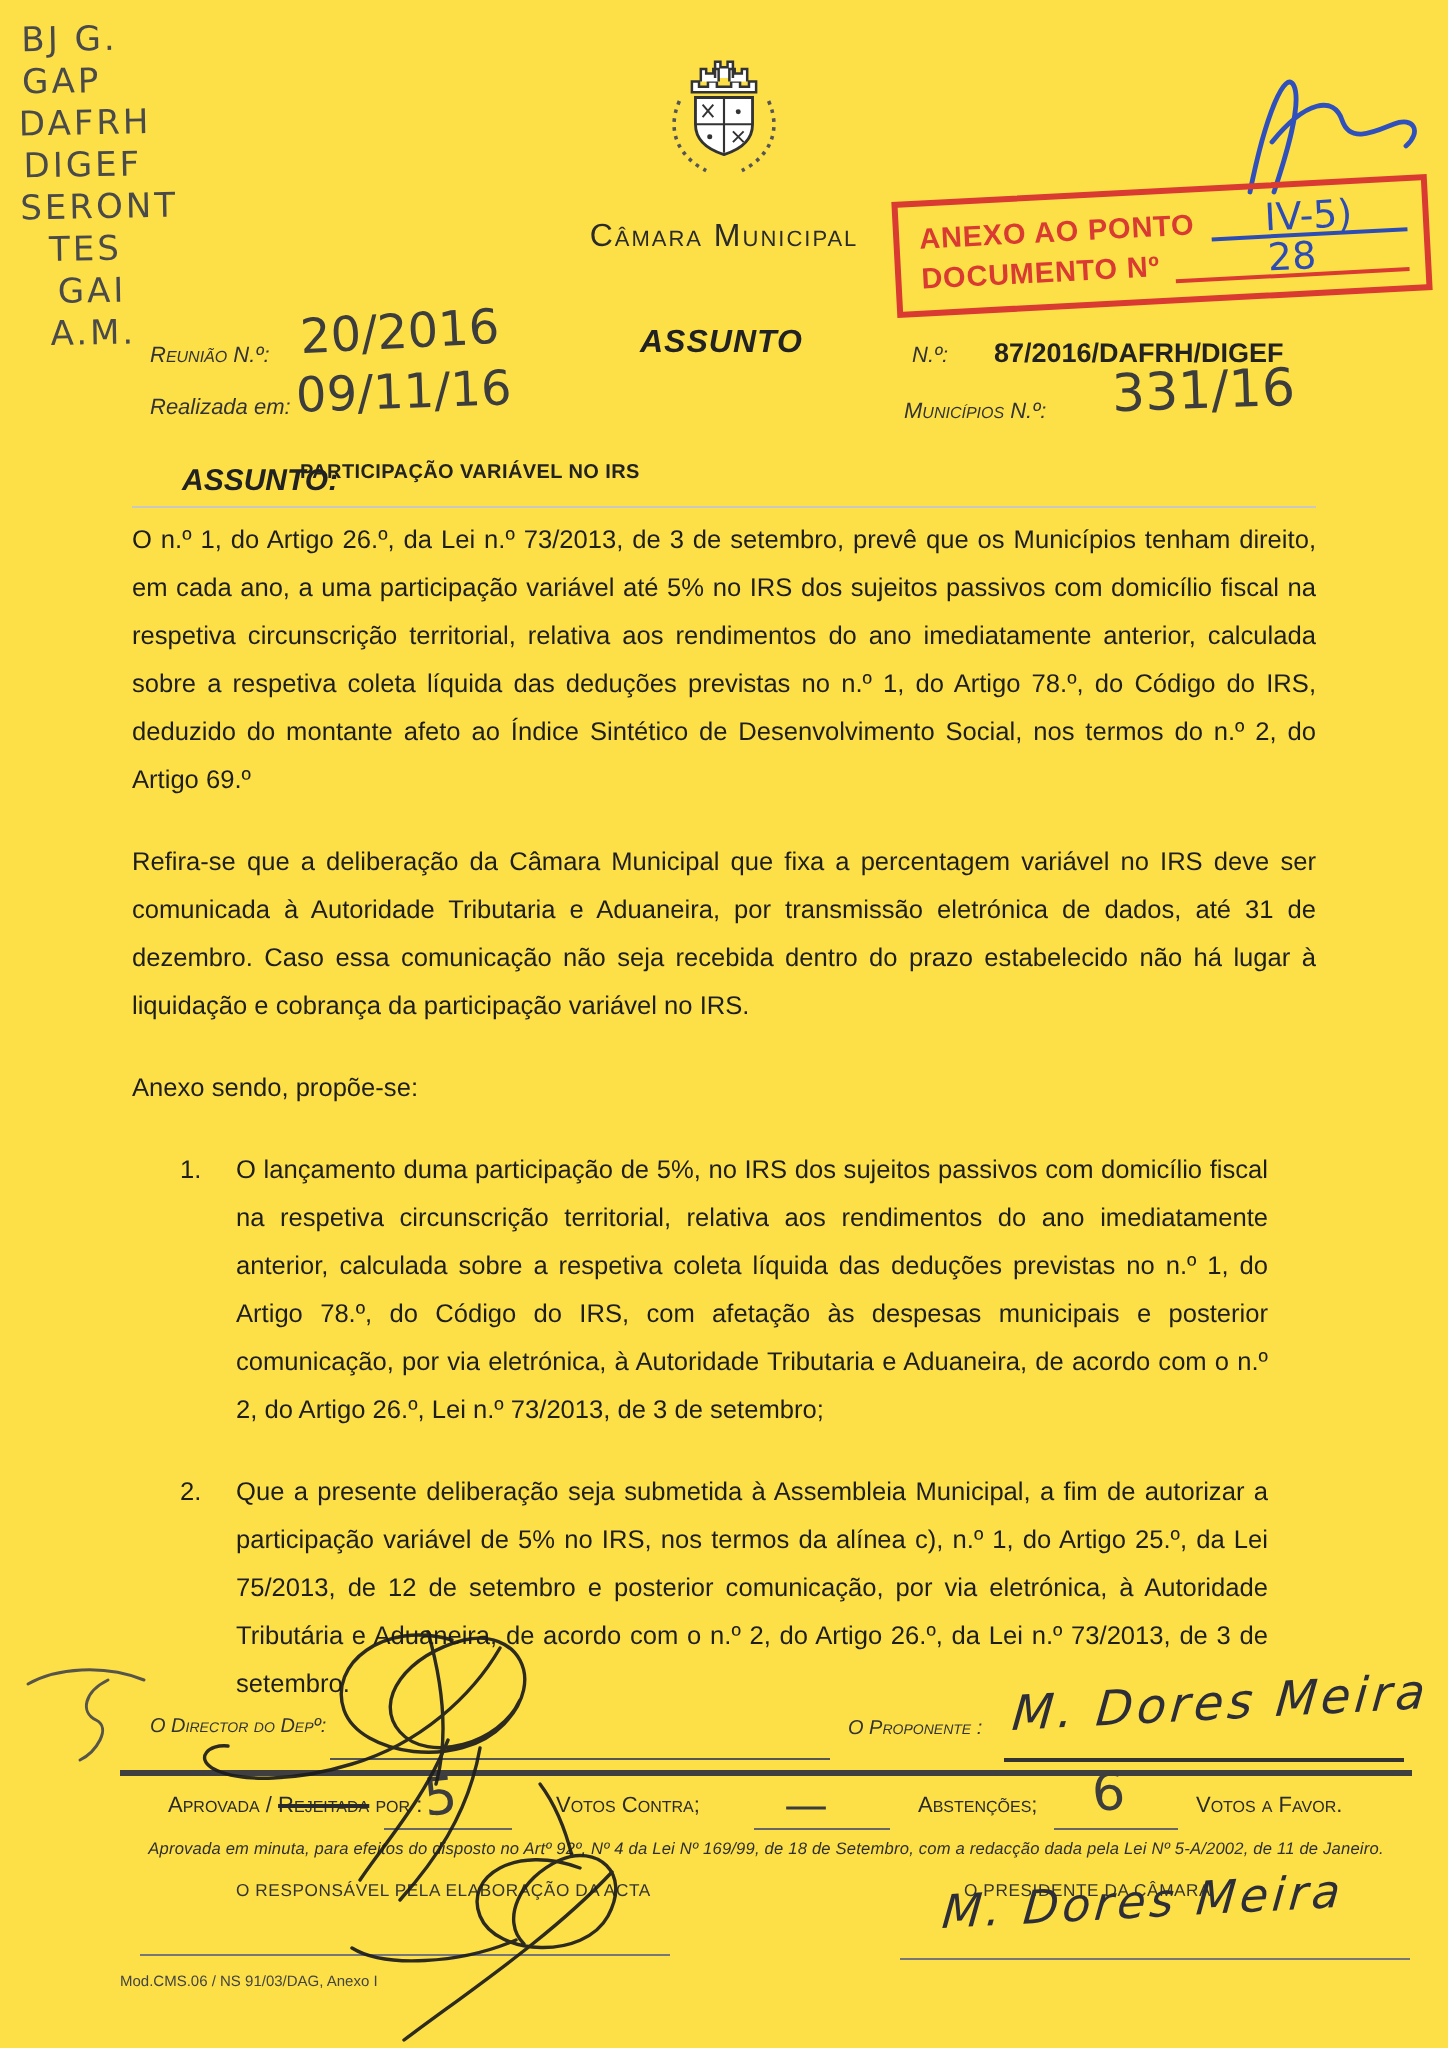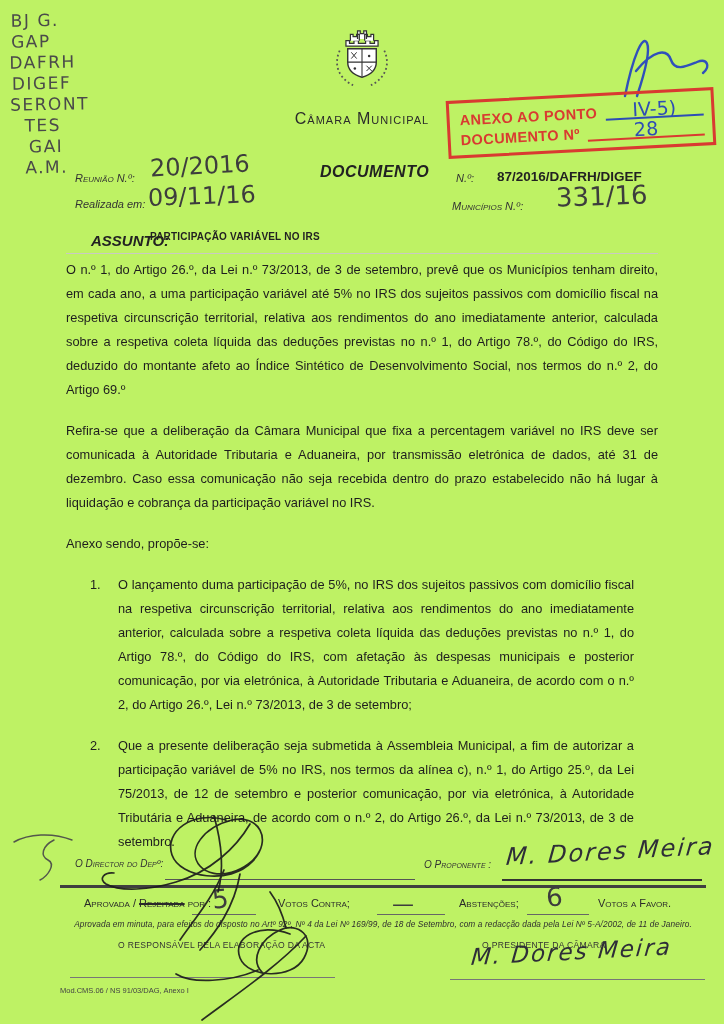--- a/index.html
+++ b/index.html
@@ -1,16 +1,16 @@
 <!DOCTYPE html>
 <html><head>
 <meta charset="utf-8">
 <style>
   html,body{margin:0;padding:0;background:#e8e8e6;}
-  .page{position:relative;width:724px;height:1024px;background:#bef264;margin:0 auto;
+  .page{position:relative;width:724px;height:1024px;background:#fde047;margin:0 auto;
         font-family:"Liberation Sans",sans-serif;color:#222;overflow:hidden;}
   .abs{position:absolute;}
   .sc{font-variant:small-caps;}
   .it{font-style:italic;}
   .b{font-weight:bold;}
   .hand{font-family:"DejaVu Sans",sans-serif;color:#3d3d3d;}
   .pen-blue{font-family:"DejaVu Sans",sans-serif;color:#2d4db5;}
   .script{font-family:"DejaVu Sans",sans-serif;font-style:italic;color:#2e2e38;
           letter-spacing:2px;transform:rotate(-3deg) skewX(-8deg);transform-origin:left bottom;}
   .pencil{font-family:"DejaVu Sans",sans-serif;color:#4a4a4a;letter-spacing:1.5px;}
@@ -90,21 +90,21 @@
     <div class="stamp-row">
       <span class="stamp-label">DOCUMENTO Nº</span>
       <span class="stamp-val u-red pen-blue">28</span>
     </div>
   </div>
 
   <div class="abs meta-label" style="left:75px;top:172px;">Reunião N.º:</div>
   <div class="abs hand" style="left:150px;top:152px;font-size:24px;transform:rotate(-3deg);">20/2016</div>
   <div class="abs it" style="left:75px;top:198px;font-size:11px;color:#333;">Realizada em:</div>
   <div class="abs hand" style="left:148px;top:182px;font-size:24px;transform:rotate(-2deg);">09/11/16</div>
-  <div class="abs b it" style="left:320px;top:163px;font-size:16px;letter-spacing:.5px;">DOCUMENTO</div>
+  <div class="abs b it" style="left:320px;top:163px;font-size:16px;letter-spacing:.5px;">ASSUNTO</div>
   <div class="abs meta-label" style="left:456px;top:172px;">N.º:</div>
   <div class="abs b" style="left:497px;top:169px;font-size:13.5px;">87/2016/DAFRH/DIGEF</div>
   <div class="abs meta-label" style="left:452px;top:200px;">Municípios N.º:</div>
   <div class="abs hand" style="left:556px;top:181px;font-size:26px;transform:rotate(-2deg);">331/16</div>
 
   <div class="abs b it" style="left:75px;top:232px;font-size:15px;margin-left:16px;">ASSUNTO:</div>
   <div class="abs b" style="left:150px;top:231px;font-size:10px;letter-spacing:.2px;">PARTICIPAÇÃO VARIÁVEL NO IRS</div>
   <div class="divider"></div>
 
   <div class="doc-body">

